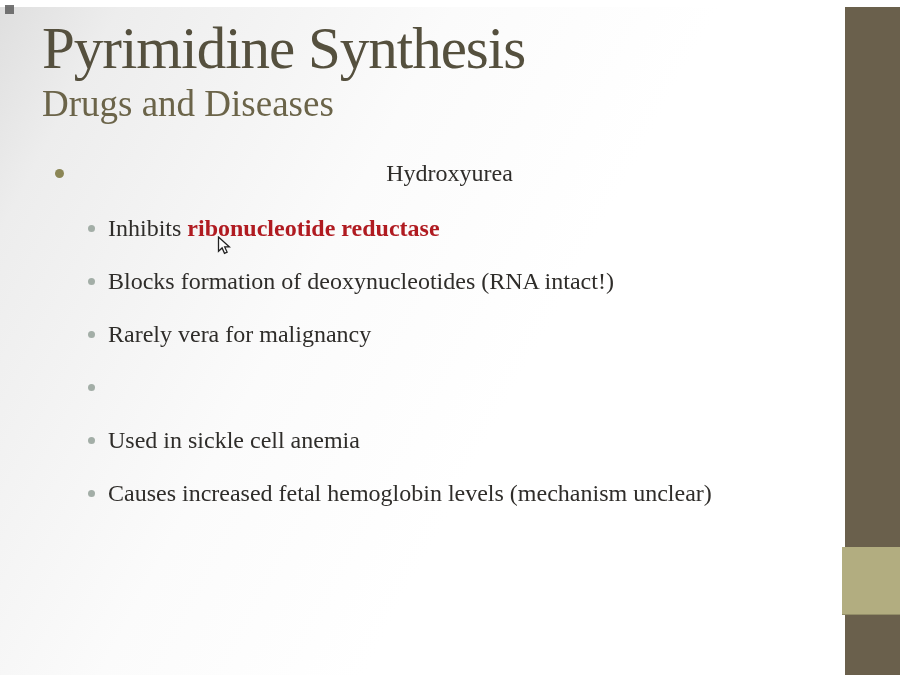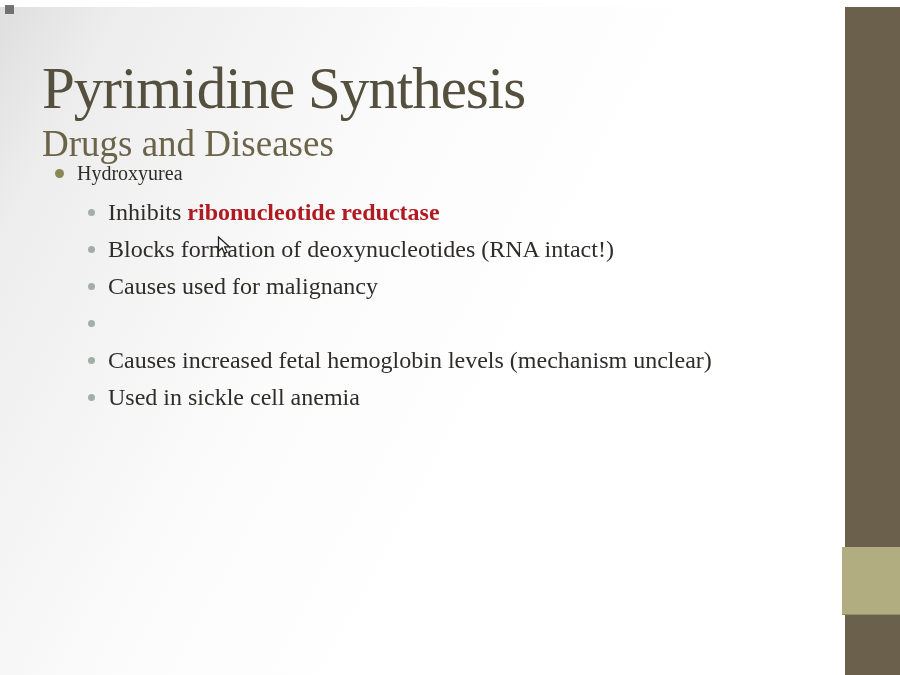--- a/index.html
+++ b/index.html
@@ -21,37 +21,37 @@
   }
   .band-light {
     position:absolute; left:842px; top:547px; width:58px; height:68px;
     background:var(--sidebar-light,#b2ad80);
     box-shadow:0 -1px 0 rgba(90,85,60,.35) inset;
   }
   .corner-mark {
     position:absolute; left:5px; top:5px; width:9px; height:9px;
     background:#5d5d5d; opacity:.85;
   }
-  .title-block { position:absolute; left:42px; top:16px;margin-top:40px; }
+  .title-block { position:absolute; left:42px; top:16px; }
   .title {
     font-size:59px; line-height:1.1; letter-spacing:-1px;
     color:var(--title,#55503e); white-space:nowrap;
   }
   .subtitle {
     margin-top:3px; font-size:37px; line-height:1.1;
     color:var(--subtitle,#6b6449); white-space:nowrap;
   }
   .body-block { position:absolute; left:42px; top:152px; width:780px; color:var(--body-text,#2f2d2a); }
-  .l1-row { position:relative; height:42px; padding-left:35px; font-size:20px; line-height:42px; white-space:nowrap; }
+  .l1-row { position:relative; height:42px; padding-left:35px; font-size:24px; line-height:42px; white-space:nowrap;text-align:center; }
   .l1-dot {
     position:absolute; left:13px; top:17px; width:9px; height:9px; border-radius:50%;
     background:var(--bullet-level1,#8b8655);
   }
   .sub-list { margin-left:46px; }
-  .sub-row { position:relative; height:37px; padding-left:20px; font-size:24px; line-height:37px; white-space:nowrap; }
+  .sub-row { position:relative; height:37px; padding-left:20px; font-size:24px; line-height:37px; white-space:nowrap;margin-top:16px; }
   .sub-dot {
     position:absolute; left:0; top:15px; width:7px; height:7px; border-radius:50%;
     background:var(--bullet-level2,#a3aea7);
   }
   .red-em { font-weight:bold; color:var(--accent-red,#b01b21); }
   .cursor { position:absolute; left:217px; top:236px; width:14px; height:20px; }
 </style>
 </head>
 <body>
 
@@ -83,36 +83,36 @@
         <span>Inhibits </span><span class="red-em">ribonucleotide reductase</span>
       </div>
 
       <div class="sub-row">
         <span class="sub-dot"></span>
         <span>Blocks formation of deoxynucleotides (RNA intact!)</span><span class="red-em"></span>
       </div>
 
       <div class="sub-row">
         <span class="sub-dot"></span>
-        <span>Causes used for malignancy</span><span class="red-em"></span>
+        <span>Rarely vera for malignancy</span><span class="red-em"></span>
       </div>
 
       <div class="sub-row">
         <span class="sub-dot"></span>
         <span class="red-em"></span>
       </div>
 
       <div class="sub-row">
         <span class="sub-dot"></span>
-        <span>Causes increased fetal hemoglobin levels (mechanism unclear)</span><span class="red-em"></span>
+        <span>Used in sickle cell anemia</span><span class="red-em"></span>
       </div>
 
       <div class="sub-row">
         <span class="sub-dot"></span>
-        <span>Used in sickle cell anemia</span><span class="red-em"></span>
+        <span>Causes increased fetal hemoglobin levels (mechanism unclear)</span><span class="red-em"></span>
       </div>
 
     </div>
   </div>
 
   <svg class="cursor" viewBox="0 0 14 20" xmlns="http://www.w3.org/2000/svg">
     <path d="M1.5 1 L1.5 15.2 L5.1 11.9 L7.5 17.3 L10.1 16.1 L7.7 10.9 L12.5 10.9 Z" fill="#ffffff" stroke="#222222" stroke-width="1.3" stroke-linejoin="miter"></path>
   </svg>
 
 </div>

